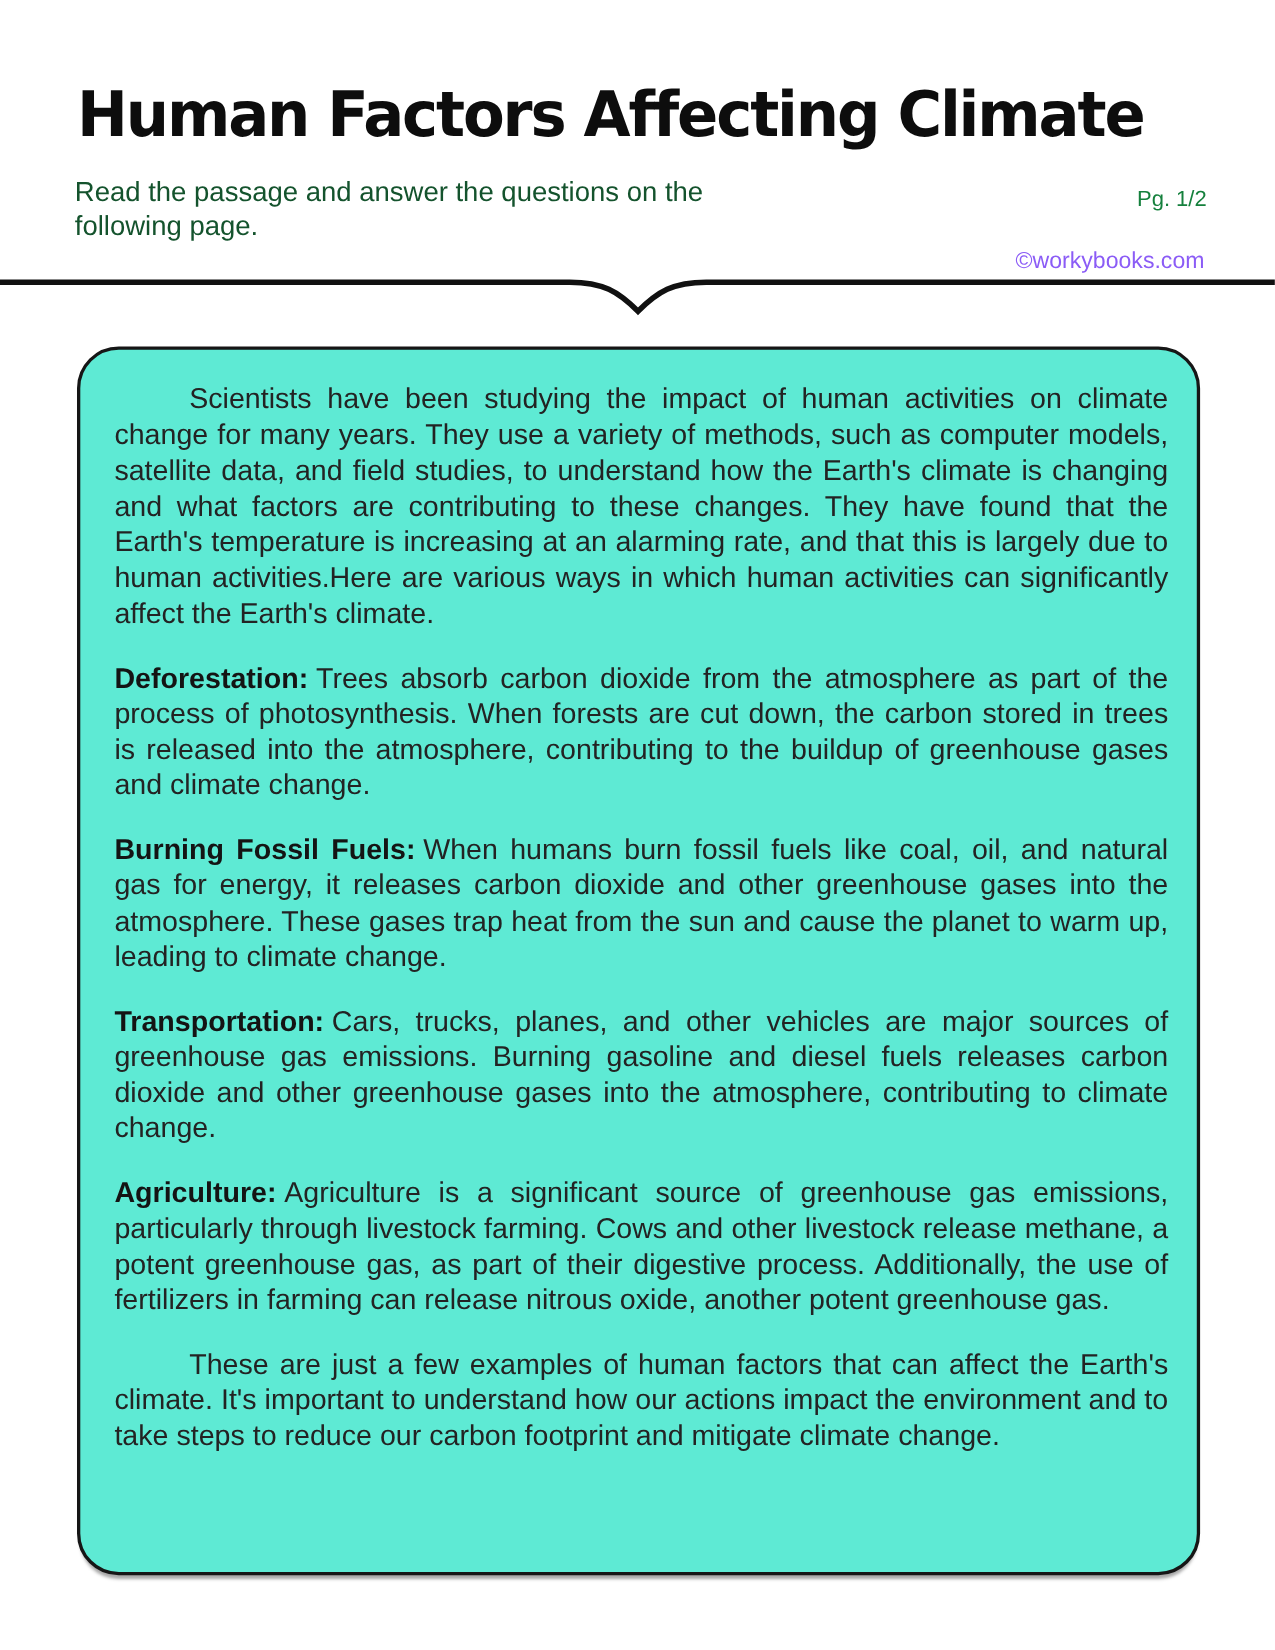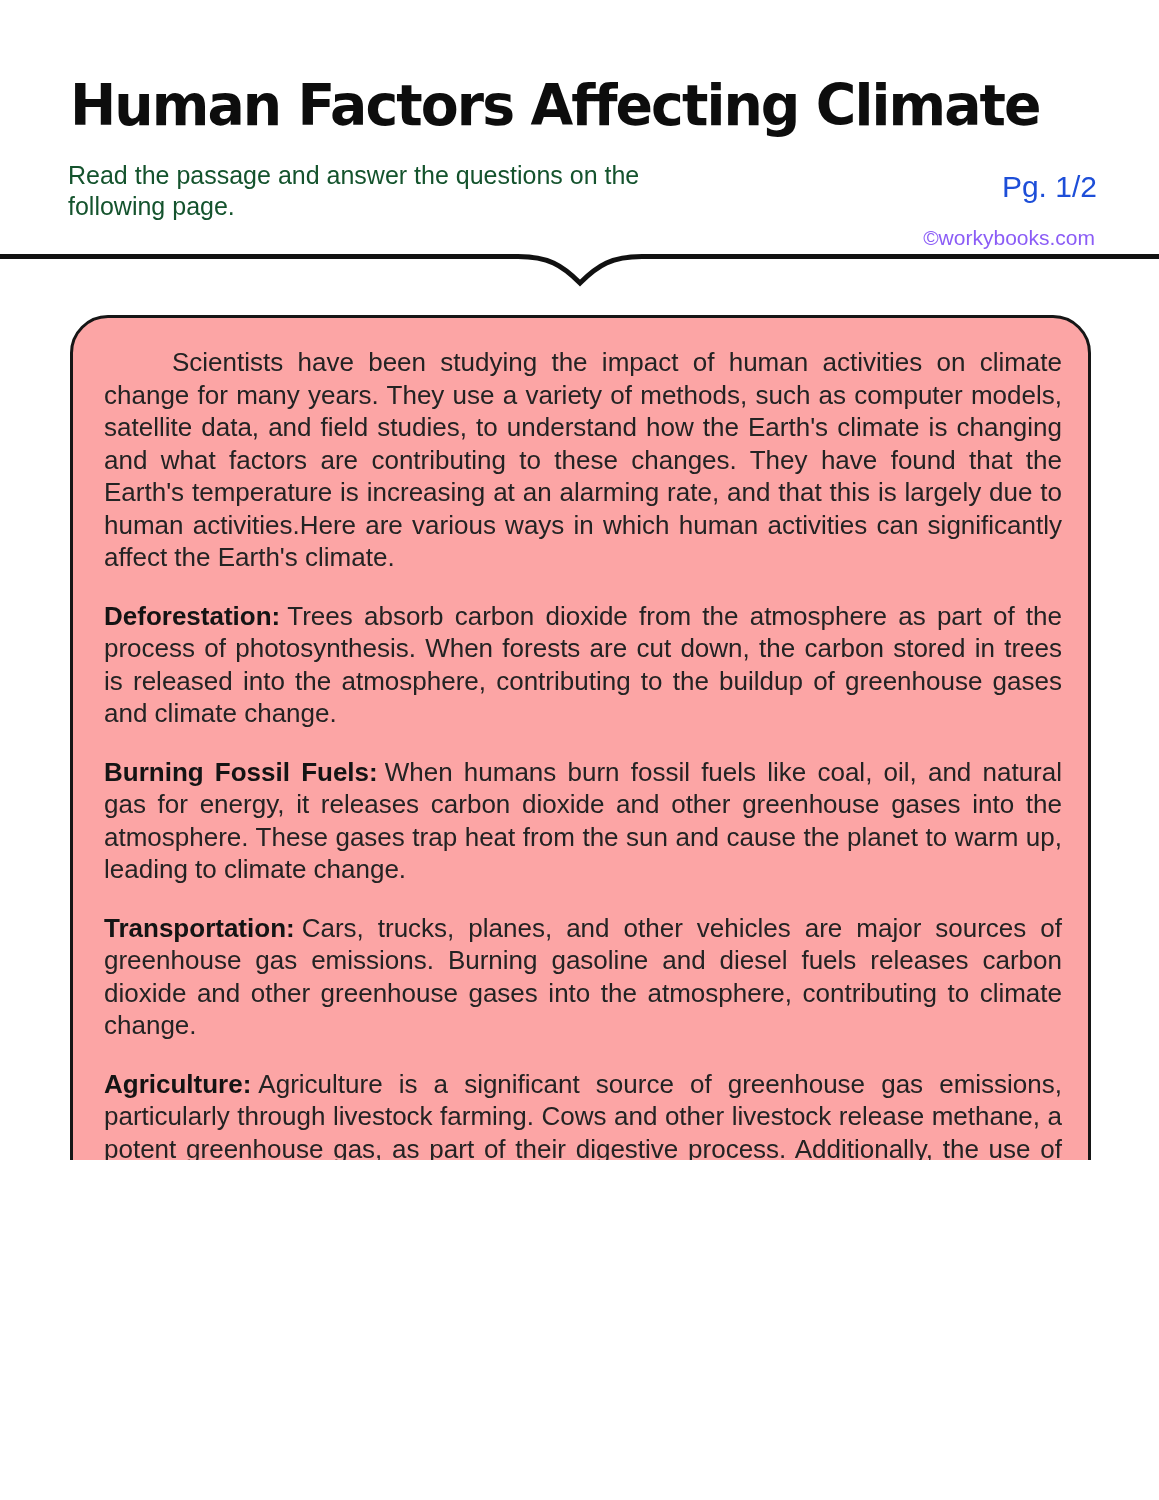--- a/index.html
+++ b/index.html
@@ -3,21 +3,21 @@
 <meta charset="utf-8">
 <style>
   html, body {
     margin: 0;
     padding: 0;
     background: #ffffff;
   }
   .page {
     position: relative;
     width: 1159px;
-    height: 1160px;
+    height: 1500px;
     background: #ffffff;
     overflow: hidden;
     font-family: "Liberation Sans", sans-serif;
     color: #1d1d1d;
     text-decoration: underline;
   }
 
   
   .worksheet-title {
     position: absolute;
@@ -41,22 +41,22 @@
     margin: 0;
     font-size: 25px;
     line-height: 31px;
     color: #14532d;
   }
   .page-number {
     position: absolute;
     right: 62px;
     top: 170px;
     margin: 0;
-    font-size: 30px;
-    color: #1d4ed8;
+    font-size: 20px;
+    color: #15803d;
   }
   .copyright {
     position: absolute;
     right: 64px;
     top: 226px;
     margin: 0;
     font-size: 21px;
     color: #8b5cf6;
   }
 
@@ -73,21 +73,21 @@
   
   .passage-box {
     position: absolute;
     left: 70px;
     top: 315px;
     width: 1021px;
     min-height: 1117px;
     box-sizing: border-box;
     border: 3px solid #161616;
     border-radius: 38px;
-    background: #fca5a5;
+    background: #5eead4;
     box-shadow: 0 6px 3px -3px rgba(0,0,0,0.35);
     padding: 28px 26px 34px 31px;
   }
   .passage-box p {
     margin: 0 0 26px 0;
     font-size: 26px;
     line-height: 32.5px;
     text-align: justify;
     color: #232323;
   }
@@ -121,15 +121,16 @@
     <p class="indented">Scientists have been studying the impact of human activities on climate change for many years. They use a variety of methods, such as computer models, satellite data, and field studies, to understand how the Earth's climate is changing and what factors are contributing to these changes. They have found that the Earth's temperature is increasing at an alarming rate, and that this is largely due to human activities.Here are various ways in which human activities can significantly affect the Earth's climate.</p>
 
     <p><span class="section-label">Deforestation:</span><span>Trees absorb carbon dioxide from the atmosphere as part of the process of photosynthesis. When forests are cut down, the carbon stored in trees is released into the atmosphere, contributing to the buildup of greenhouse gases and climate change.</span></p>
 
     <p><span class="section-label">Burning Fossil Fuels:</span><span>When humans burn fossil fuels like coal, oil, and natural gas for energy, it releases carbon dioxide and other greenhouse gases into the atmosphere. These gases trap heat from the sun and cause the planet to warm up, leading to climate change.</span></p>
 
     <p><span class="section-label">Transportation:</span><span>Cars, trucks, planes, and other vehicles are major sources of greenhouse gas emissions. Burning gasoline and diesel fuels releases carbon dioxide and other greenhouse gases into the atmosphere, contributing to climate change.</span></p>
 
     <p><span class="section-label">Agriculture:</span><span>Agriculture is a significant source of greenhouse gas emissions, particularly through livestock farming. Cows and other livestock release methane, a potent greenhouse gas, as part of their digestive process. Additionally, the use of fertilizers in farming can release nitrous oxide, another potent greenhouse gas.</span></p>
 
+    <p class="indented">These are just a few examples of human factors that can affect the Earth's climate. It's important to understand how our actions impact the environment and to take steps to reduce our carbon footprint and mitigate climate change.</p>
 
   </main>
 </div>
 
 </body></html>

